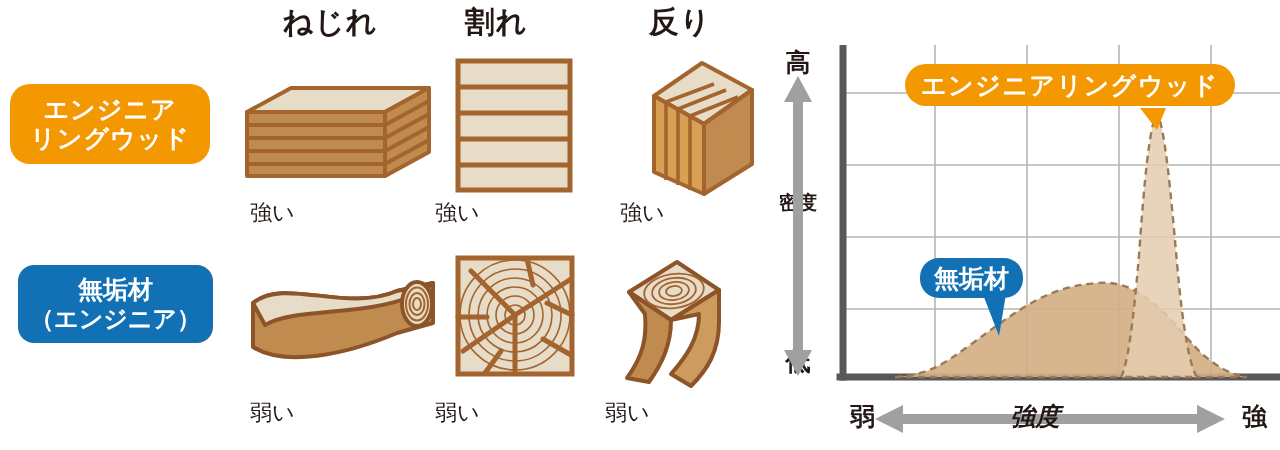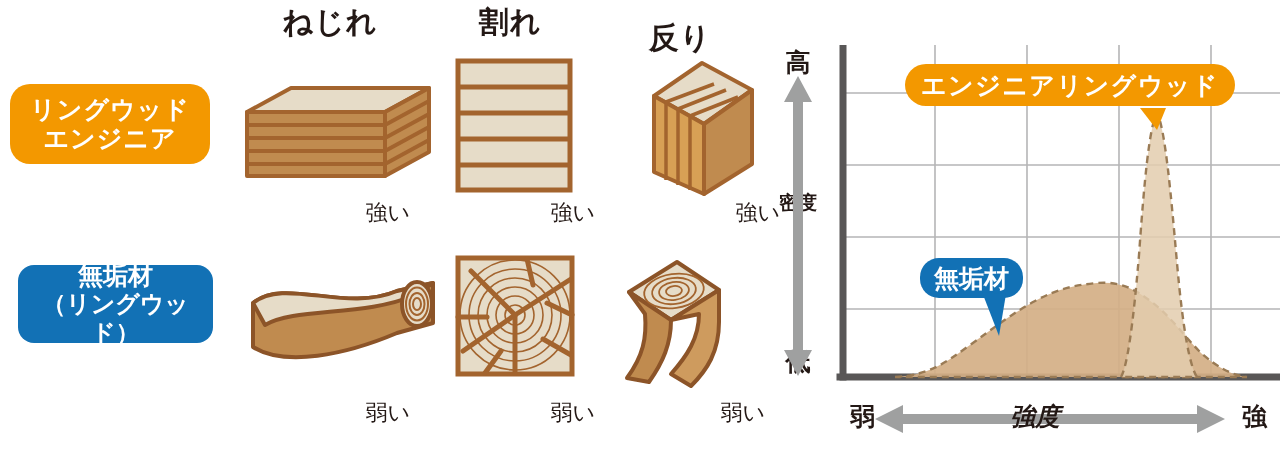--- a/index.html
+++ b/index.html
@@ -10,41 +10,41 @@
   }
   .root{position:absolute;inset:0;}
 
   
   .headers{position:absolute;top:0;left:0;width:760px;height:46px;}
   .col-head{
     position:absolute;top:2px;font-size:30px;font-weight:700;color:#231815;
     letter-spacing:1px;text-align:center;
   }
   .col-head.c1{left:250px;width:160px;}
-  .col-head.c2{left:430px;width:160px;}
-  .col-head.c3{left:600px;width:160px;margin-top:16px;}
+  .col-head.c2{left:416px;width:160px;}
+  .col-head.c3{left:600px;width:160px;}
 
   .badge{
     position:absolute;display:flex;flex-direction:column;align-items:center;
     justify-content:center;color:#fff;font-weight:700;line-height:1.18;
     text-align:center;
   }
   .badge-orange{
     left:10px;top:84px;width:200px;height:80px;border-radius:20px;
     background:#F39800;font-size:25px;letter-spacing:1px;
   }
   .badge-blue{
     left:18px;top:265px;width:195px;height:78px;border-radius:16px;
     background:#1271B5;font-size:25px;
   }
   .badge-blue .sub{font-size:24px;}
 
   .cell{position:absolute;}
   .caption{
-    position:absolute;font-size:22px;color:#231815;text-align:right;
+    position:absolute;font-size:22px;color:#231815;text-align:left;
     width:160px;font-weight:400;
   }
 
   svg.art{display:block;overflow:visible;}
 
   
   .chart{position:absolute;left:760px;top:0;width:520px;height:450px;}
   .y-label{
     position:absolute;font-size:25px;font-weight:700;color:#231815;
     text-align:center;width:56px;left:10px;
@@ -77,22 +77,22 @@
 
 <div class="root">
 
   <div class="headers">
     <div class="col-head c1">ねじれ</div>
     <div class="col-head c2">割れ</div>
     <div class="col-head c3">反り</div>
   </div>
 
   <div class="badge badge-orange">
+    <span>エンジニア</span>
     <span>リングウッド</span>
-    <span>エンジニア</span>
   </div>
 
   <div class="cell" style="left:243px;top:80px;">
     <svg class="art" width="190" height="110" viewBox="0 0 190 110">
       <polygon points="4,32 48,8 186,8 142,32" fill="#E6DCC8" stroke="#A3642E" stroke-width="4" stroke-linejoin="round"></polygon>
       <polygon points="142,32 186,8 186,72 142,96" fill="#C08B4F" stroke="#A3642E" stroke-width="4" stroke-linejoin="round"></polygon>
       <rect x="4" y="32" width="138" height="64" fill="#C08B4F" stroke="#A3642E" stroke-width="4" stroke-linejoin="round"></rect>
       <line x1="4" y1="45" x2="142" y2="45" stroke="#A3642E" stroke-width="4"></line>
       <line x1="4" y1="58" x2="142" y2="58" stroke="#A3642E" stroke-width="4"></line>
       <line x1="4" y1="71" x2="142" y2="71" stroke="#A3642E" stroke-width="4"></line>
@@ -126,21 +126,21 @@
       <line x1="42" y1="58" x2="90" y2="39" stroke="#A3642E" stroke-width="3.5"></line>
       <line x1="18" y1="44" x2="18" y2="122" stroke="#A3642E" stroke-width="3.5"></line>
       <line x1="30" y1="51" x2="30" y2="127" stroke="#A3642E" stroke-width="3.5"></line>
       <line x1="42" y1="58" x2="42" y2="132" stroke="#A3642E" stroke-width="3.5"></line>
     </svg>
   </div>
   <div class="caption" style="left:620px;top:198px;">強い</div>
 
   <div class="badge badge-blue">
     <span>無垢材</span>
-    <span class="sub">（リングウッド）</span>
+    <span class="sub">（エンジニア）</span>
   </div>
 
   <div class="cell" style="left:245px;top:255px;">
     <svg class="art" width="200" height="125" viewBox="0 0 200 125">
       <path d="M8,48 C40,22 100,58 152,36 L188,28 L188,68 L152,78 C100,100 40,112 8,92 Z" fill="#C08B4F" stroke="#8C5428" stroke-width="4" stroke-linejoin="round"></path>
       <path d="M8,48 C40,22 100,58 152,36 L188,28 L170,40 C120,62 50,52 20,70 Z" fill="#E6DCC8" stroke="#8C5428" stroke-width="4" stroke-linejoin="round"></path>
       <ellipse cx="172" cy="49" rx="15" ry="22" fill="#E6DCC8" stroke="#8C5428" stroke-width="4"></ellipse>
       <ellipse cx="172" cy="49" rx="11" ry="16.5" fill="none" stroke="#A3642E" stroke-width="2"></ellipse>
       <ellipse cx="172" cy="49" rx="7.5" ry="11" fill="none" stroke="#A3642E" stroke-width="2"></ellipse>
       <ellipse cx="172" cy="49" rx="4" ry="6" fill="none" stroke="#A3642E" stroke-width="2"></ellipse>

